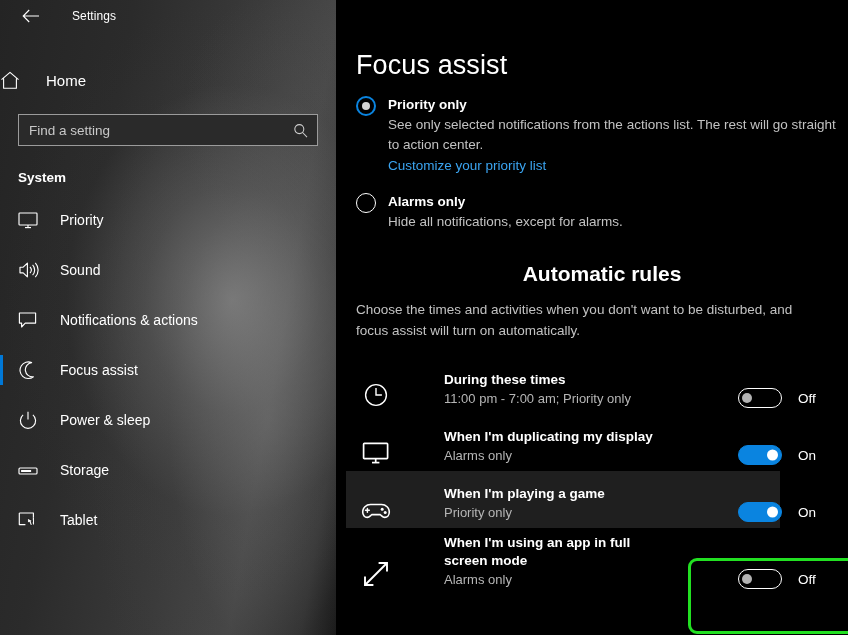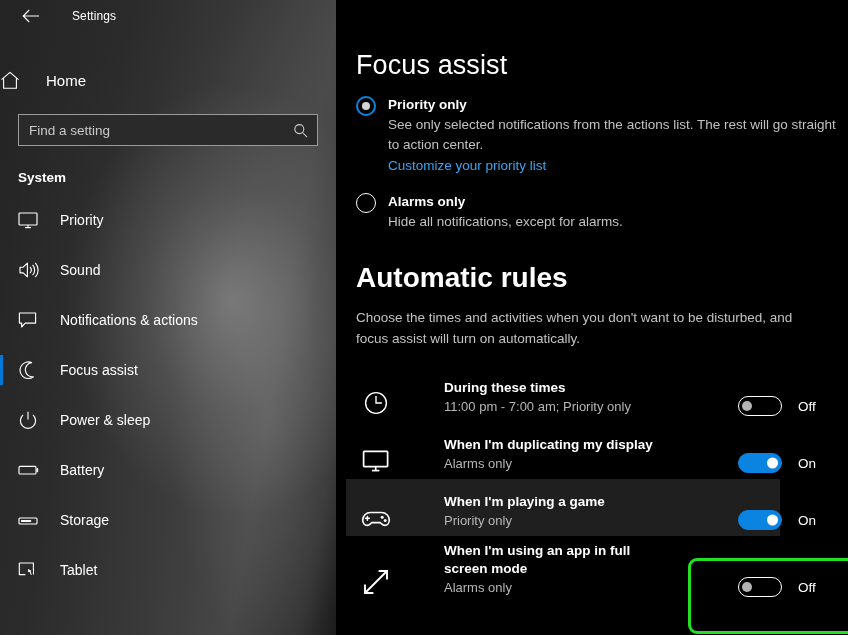--- a/index.html
+++ b/index.html
@@ -197,23 +197,24 @@
     display: inline-block;
     font-size: 13.5px;
     color: #3ba4f0;
     line-height: 20px;
     margin-top: 1px;
     cursor: pointer;
   }
 
   
   .section-title {
-    font-size: 28px;
+    font-size: 21px;
     color: #ffffff;
     margin: 30px 0 0 20px;
+    text-align: center;
   }
   .section-desc {
     font-size: 13.5px;
     color: #c2c2c2;
     line-height: 21px;
     margin: 13px 0 0 20px;
     max-width: 470px;
   }
 
   .rules { margin-top: 16px; }
@@ -398,30 +399,20 @@
           <span class="bar"></span>
           <span class="ico">
             <svg width="20" height="19" viewBox="0 0 20 19">
               <path d="M5.1 3.9 A7.6 7.6 0 1 0 14.9 3.9" fill="none" stroke="#ffffff" stroke-width="1.15"></path>
               <path d="M10 0.8 V8.4" fill="none" stroke="#ffffff" stroke-width="1.15"></path>
             </svg>
           </span>
           <span class="lbl">Power &amp; sleep</span>
         </div>
 
-        <div class="nav-item">
-          <span class="bar"></span>
-          <span class="ico">
-            <svg width="22" height="14" viewBox="0 0 22 14">
-              <rect x="1" y="3.4" width="17" height="7.6" rx="1.1" fill="none" stroke="#ffffff" stroke-width="1.15"></rect>
-              <path d="M19.4 5.9 V8.5" stroke="#ffffff" stroke-width="1.6" stroke-linecap="round"></path>
-            </svg>
-          </span>
-          <span class="lbl">Battery</span>
-        </div>
 
         <div class="nav-item">
           <span class="bar"></span>
           <span class="ico">
             <svg width="22" height="13" viewBox="0 0 22 13">
               <rect x="1" y="4" width="18" height="6" rx="1" fill="none" stroke="#ffffff" stroke-width="1.15"></rect>
               <rect x="3.1" y="6" width="10" height="2" fill="#ffffff"></rect>
             </svg>
           </span>
           <span class="lbl">Storage</span>

